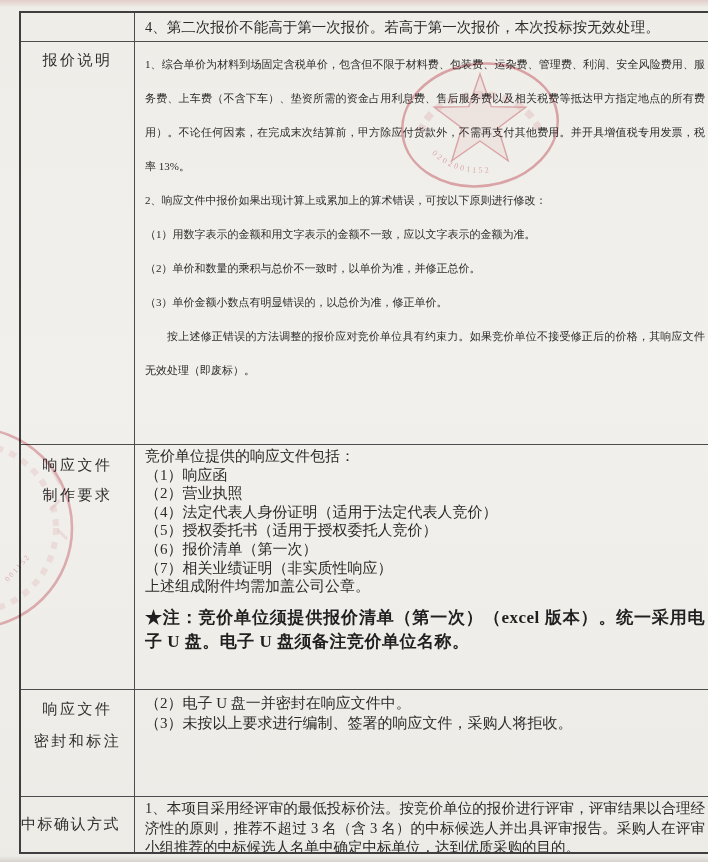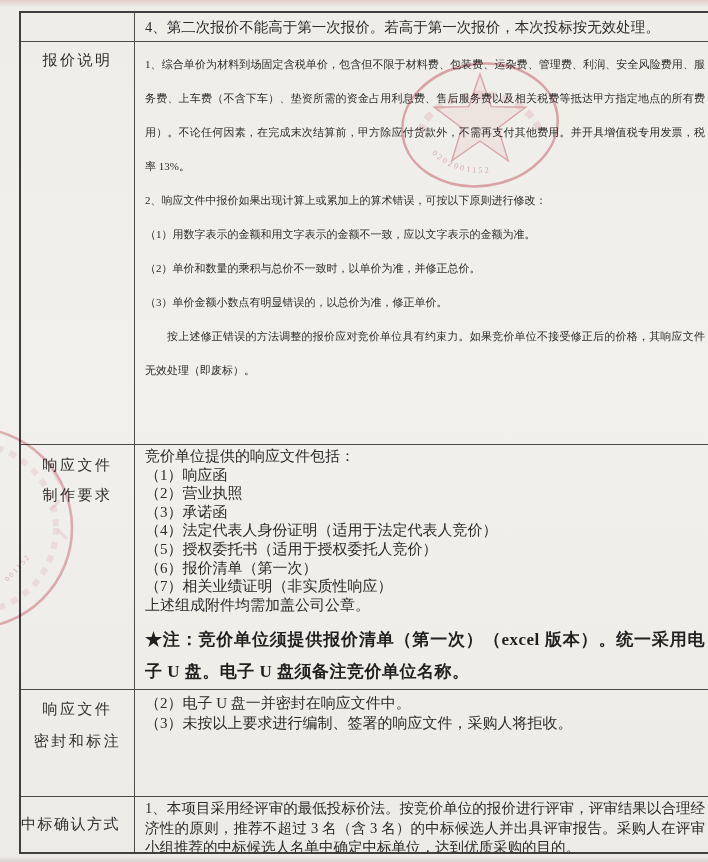--- a/index.html
+++ b/index.html
@@ -46,21 +46,21 @@
   .r2 .content-cell{padding-top:5px;font-size:11px;line-height:34px;}
   .r2 .content-cell p{margin:0;}
   .indent-2em{text-indent:2em;}
   .r2 .label-cell{padding-top:9px;}
   
   .r3 .content-cell{padding-top:2px;font-size:15px;line-height:18.6px;}
   .r3 .content-cell p{margin:0;}
   .r3 .label-cell{padding-top:11px;}
   .label-line2{margin-top:11px;}
   .note-para{
-    font-size:17px;font-weight:bold;line-height:32px;margin-top:10px !important;
+    font-size:17px;font-weight:bold;line-height:24px;margin-top:10px !important;
     color:#1f1f1f;letter-spacing:0.5px;
   }
   
   .r4 .content-cell{padding-top:4px;font-size:15px;}
   .r4 .content-cell p{margin:0;}
   .r4 .p-wide{line-height:31px;margin-top:2px;}
   .r4 .p-item{line-height:19.5px;}
   .r4 .p-item-first{margin-top:9px;}
   .r4 .label-cell{padding-top:10px;}
   .r4 .label-line2{margin-top:13px;}
@@ -105,21 +105,20 @@
 
     <div class="t-row r3">
       <div class="cell label-cell">
         <div>响应文件</div>
         <div class="label-line2">制作要求</div>
       </div>
       <div class="cell content-cell">
         <p>竞价单位提供的响应文件包括：</p>
         <p>（1）响应函</p>
         <p>（2）营业执照</p>
-        <p>（3）承诺函</p>
         <p>（4）法定代表人身份证明（适用于法定代表人竞价）</p>
         <p>（5）授权委托书（适用于授权委托人竞价）</p>
         <p>（6）报价清单（第一次）</p>
         <p>（7）相关业绩证明（非实质性响应）</p>
         <p>上述组成附件均需加盖公司公章。</p>
         <p class="note-para">★注：竞价单位须提供报价清单（第一次）（excel 版本）。统一采用电子 U 盘。电子 U 盘须备注竞价单位名称。</p>
       </div>
     </div>
 
     <div class="t-row r4">

